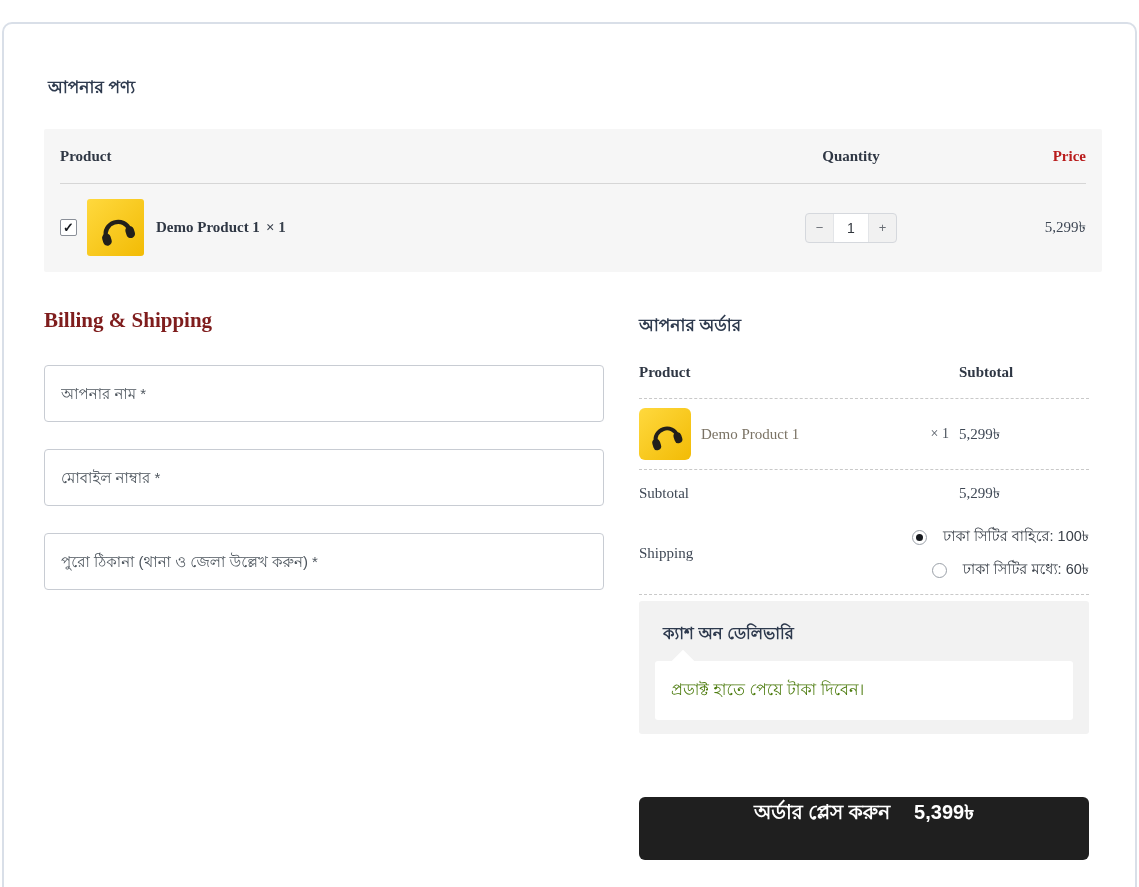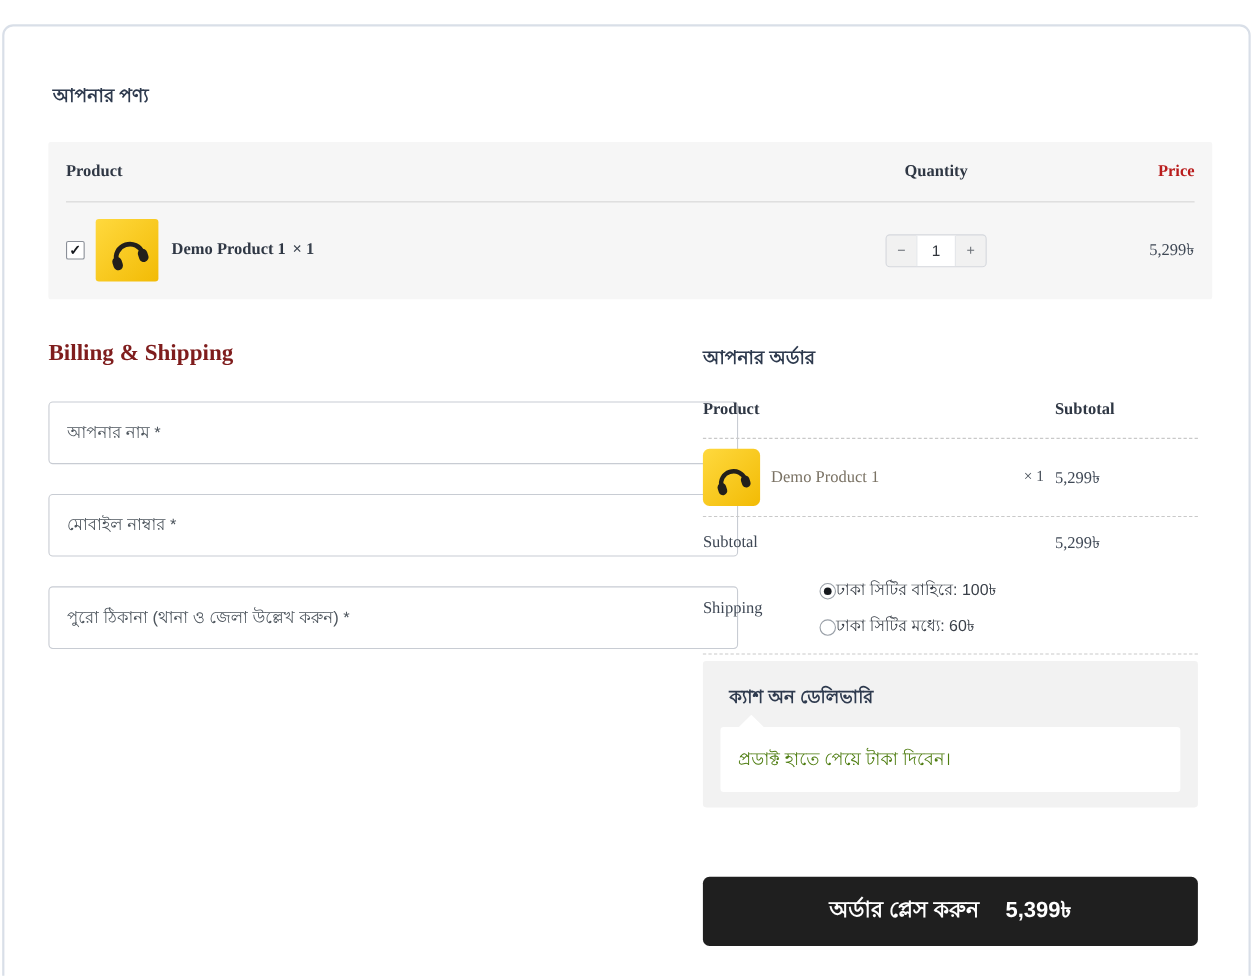--- a/index.html
+++ b/index.html
@@ -65,21 +65,21 @@
     width:28px; border:none; background:transparent; color:#6a6f76; font-size:13px; cursor:pointer;
     font-family:"Liberation Sans",sans-serif;
   }
   .stepper input {
     width:36px; border:none; border-left:1px solid #e3e5e8; border-right:1px solid #e3e5e8;
     text-align:center; font-size:14px; color:#30353c; background:#fff; outline:none;
   }
 
   
   .field {
-    position:absolute; left:40px; width:627px; height:57px;
+    position:absolute; left:40px; width:560px; height:57px;
     border:1px solid #c8ccd3; border-radius:4px; background:#fff;
     font-size:15px; color:#4e565e; padding:0 16px; outline:none;
     font-family:"Liberation Sans",sans-serif;
   }
   .field::placeholder { color:#4e565e; opacity:1; }
   .field.f1 { top:341px; } .field.f2 { top:425px; } .field.f3 { top:509px; }
 
   
   .order-table { position:absolute; left:635px; top:340px; width:450px; }
   .ot-row { display:flex; align-items:center; }
@@ -100,21 +100,21 @@
   }
   .order-thumb svg { width:42px; height:42px; }
   .ot-item-name { margin-left:10px; font-family:"Liberation Serif","DejaVu Serif",serif;
     font-size:15px; color:#7a7264; }
   .ot-subtotal { padding:11px 0; font-family:"Liberation Serif","DejaVu Serif",serif;
     font-size:15px; color:#3f4855; }
   .ot-label { width:106px; font-family:"Liberation Serif","DejaVu Serif",serif;
     font-size:15px; color:#3f4855; }
   .ot-shipping { padding:8px 0 12px 0; align-items:center; }
   .ship-options { flex:1; display:flex; flex-direction:column; gap:9px; }
-  .ship-option { display:flex; align-items:center; gap:0; cursor:pointer; }
+  .ship-option { display:flex; align-items:center; gap:16px; cursor:pointer;justify-content:flex-end; }
   .radio { width:15px; height:15px; border-radius:50%; border:1px solid #9aa0a8; background:#fff;
     display:flex; align-items:center; justify-content:center; flex:none; }
   .radio.selected::after { content:""; width:7px; height:7px; border-radius:50%; background:#16191e; }
   .ship-option span.lbl { font-size:14.5px; color:#3a4049; }
   .ot-total { padding:10px 0 14px 0; }
   .ot-total .ot-label, .ot-total .ot-col-sub { font-weight:bold; color:#2f3744; }
 
   
   .payment-box {
     position:absolute; left:635px; top:577px; width:450px; height:133px;
@@ -128,21 +128,21 @@
   .payment-desc::before {
     content:""; position:absolute; top:-8px; left:20px;
     width:16px; height:16px; background:#fff; transform:rotate(45deg);
   }
 
   
   .place-order {
     position:absolute; left:635px; top:773px; width:450px; height:63px;
     background:#1f1f1f; border:none; border-radius:6px; cursor:pointer;
     color:#fff; font-size:20px; font-weight:bold;
-    display:flex; align-items:center; justify-content:center; gap:24px;
+    display:flex; align-items:flex-start; justify-content:center; gap:24px;
     font-family:"Liberation Sans",sans-serif;
   }
 </style>
 </head>
 <body>
 
 <div class="page">
 
   <div class="products-heading">আপনার পণ্য</div>
 

